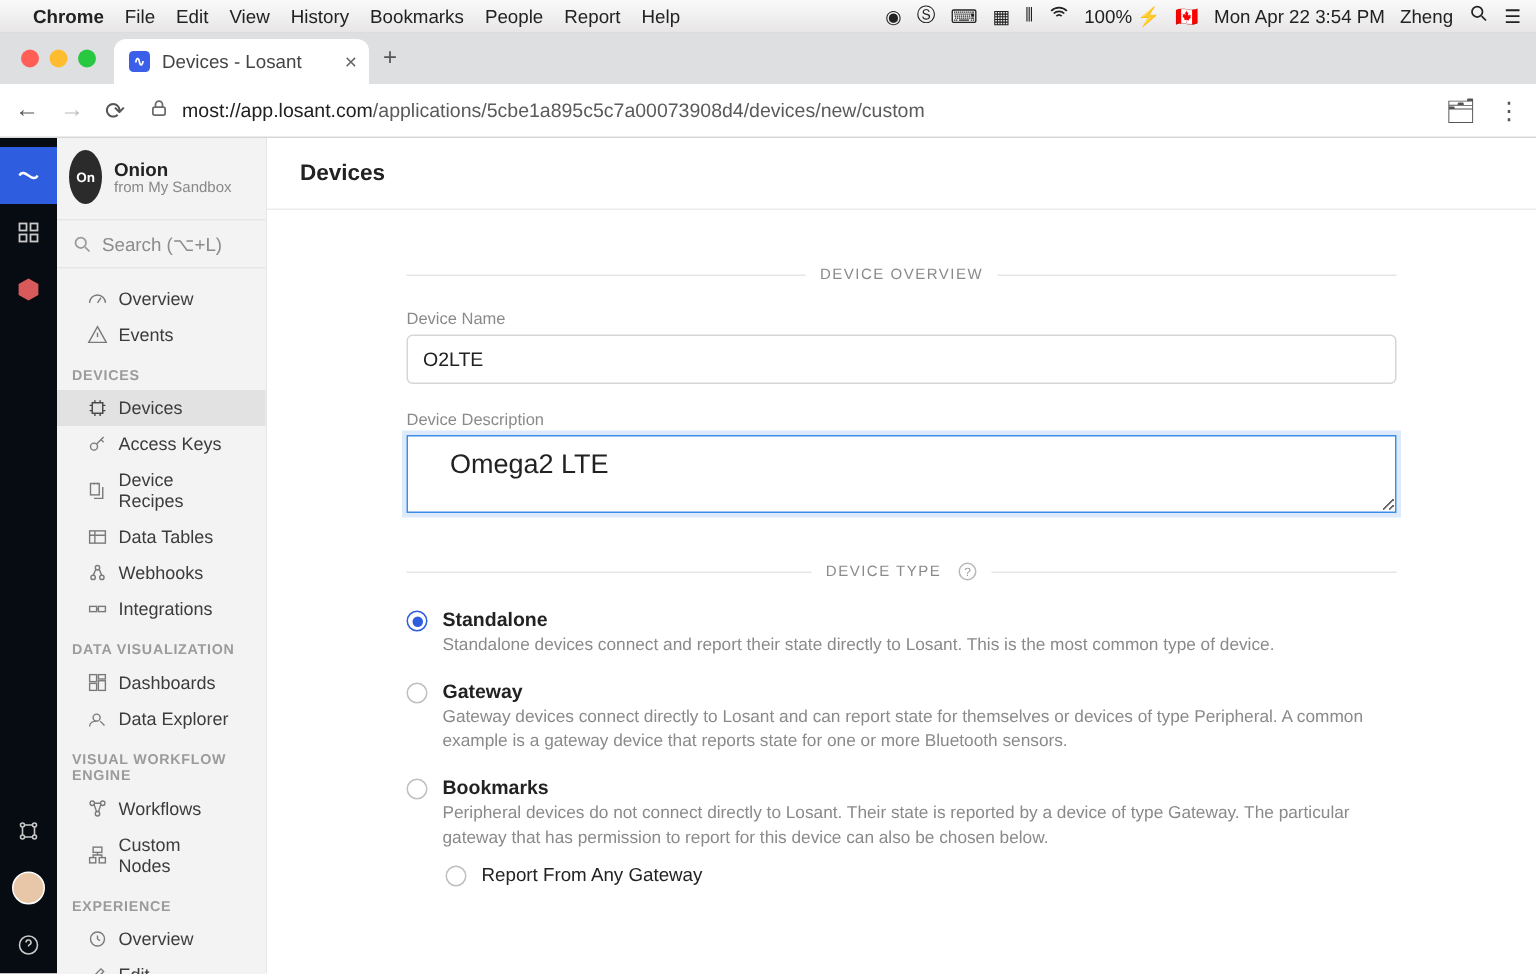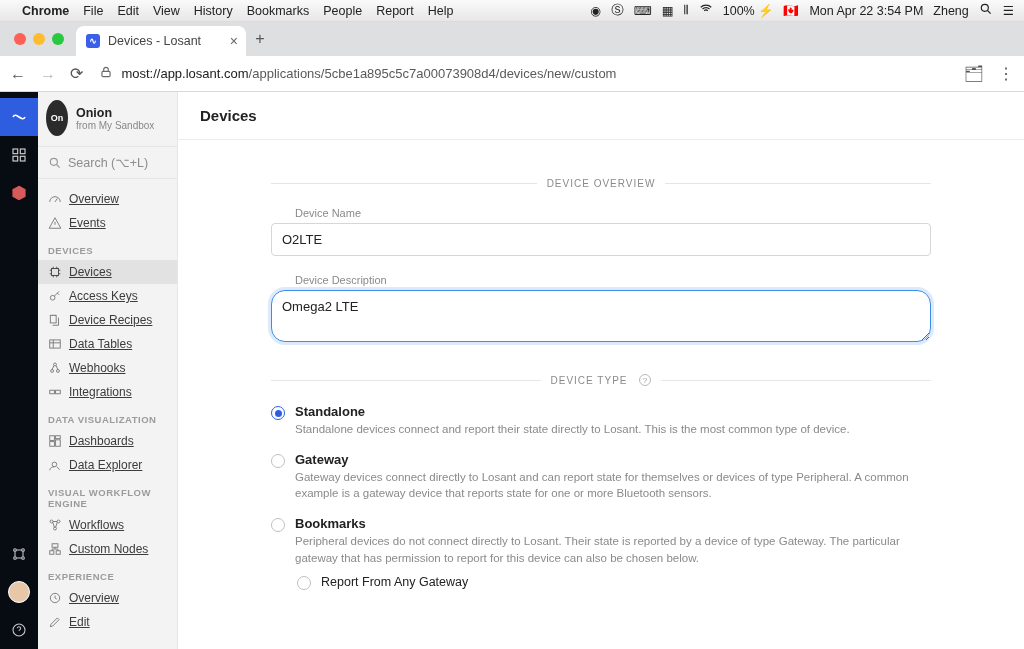--- a/index.html
+++ b/index.html
@@ -68,44 +68,44 @@
       width: 140px; background: #f3f3f3; border-right: 1px solid #e6e6e6;
       display: flex; flex-direction: column; overflow-y: auto;
     }
     .sp-header { padding: 8px 8px 10px 8px; border-bottom: 1px solid #e6e6e6; display:flex; gap:8px; align-items:center;}
     .sp-header .orgicon { width: 22px; height:36px; border-radius:50%; background:#2b2b2b; color:#fff; font-size:9px; font-weight:600; display:flex; align-items:center; justify-content:center;}
     .sp-header .orgname { font-size: 12.5px; font-weight:600; color:#222;}
     .sp-header .orgsub { font-size: 10px; color:#888;}
     .sp-search { padding: 8px 10px; display:flex; align-items:center; gap:6px; color:#8c8c8c; font-size:12.5px; border-bottom:1px solid #e6e6e6;}
     .sp-body { padding: 8px 0 20px 0; }
     .sp-section-label { font-size: 9.5px; letter-spacing: .5px; font-weight:600; color:#9b9b9b; padding: 10px 10px 4px 10px; }
-    .sp-item { display:flex; align-items:center; gap:7px; padding: 5px 10px; font-size:12px; color:#3c3c3c; cursor:pointer;text-decoration:underline;}
+    .sp-item { display:flex; align-items:center; gap:7px; padding: 5px 20px; font-size:12px; color:#3c3c3c; cursor:pointer;}
     .sp-item.active { background:#e2e2e2; }
     .sp-item .ic { width:14px; display:flex; justify-content:center; color:#7a7a7a;}
     .sp-item.active .ic { color:#444;}
 
     .main { flex:1; display:flex; flex-direction:column; min-width:0; background:#fff;}
     .main-header { height:48px; border-bottom:1px solid #ededed; display:flex; align-items:center; padding:0 22px;}
     .main-header h1 { font-size:15px; font-weight:600; color:#222;}
     .main-scroll { flex:1; overflow-y:auto; }
     .form-wrap { max-width: 660px; margin: 0 auto; padding: 28px 0 60px 0; position:relative;}
 
     .divider-label { display:flex; align-items:center; gap:10px; margin: 10px 0 18px 0; }
     .divider-label::before, .divider-label::after { content:""; flex:1; height:1px; background:#e6e6e6; }
     .divider-label span { font-size:10px; letter-spacing:1px; color:#8a8a8a; font-weight:500;}
     .divider-label .help { width:12px;height:12px;border:1px solid #b8b8b8;border-radius:50%;display:inline-flex;align-items:center;justify-content:center;font-size:8px;color:#9a9a9a;margin-left:2px;}
 
-    .fieldlabel { font-size: 11px; color:#8a8a8a; margin-bottom:4px; display:block;margin-left:24px;}
+    .fieldlabel { font-size: 11px; color:#8a8a8a; margin-bottom:4px; display:block;}
     .textinput {
       width:100%; border:1px solid #d6d6d6; border-radius:4px; padding:8px 10px;
       font-size:13px; color:#222; outline:none;
     }
     .textarea {
       width:100%; border:1px solid #3b8de8; box-shadow:0 0 0 3px rgba(59,141,232,.18);
-      border-radius:14px; padding:8px 10px; font-size:13px; color:#222; outline:none;
+      border-radius:0; padding:8px 28px; font-size:18px; color:#222; outline:none;
       resize: vertical; height: 52px;
     }
     .gap18 { height:18px; }
 
     .radio-row { display:flex; gap:10px; align-items:flex-start; margin-bottom:14px;}
     .radio-dot {
       width:14px; height:14px; border-radius:50%; border:1.5px solid #bfbfbf; margin-top:2px;
       flex-shrink:0; position:relative; background:#fff;
     }
     .radio-dot.checked { border-color:#2e5de0; }

